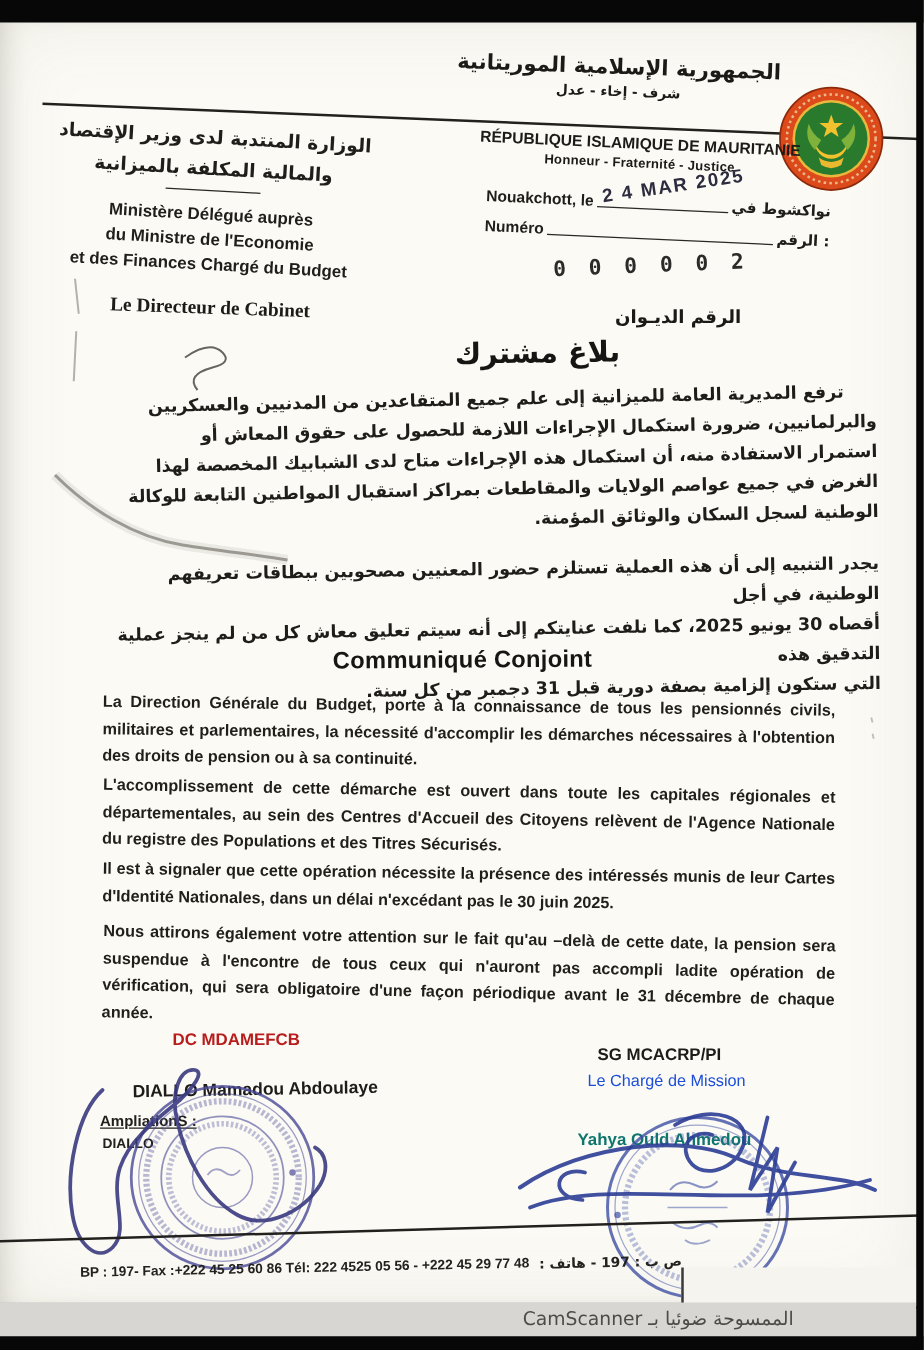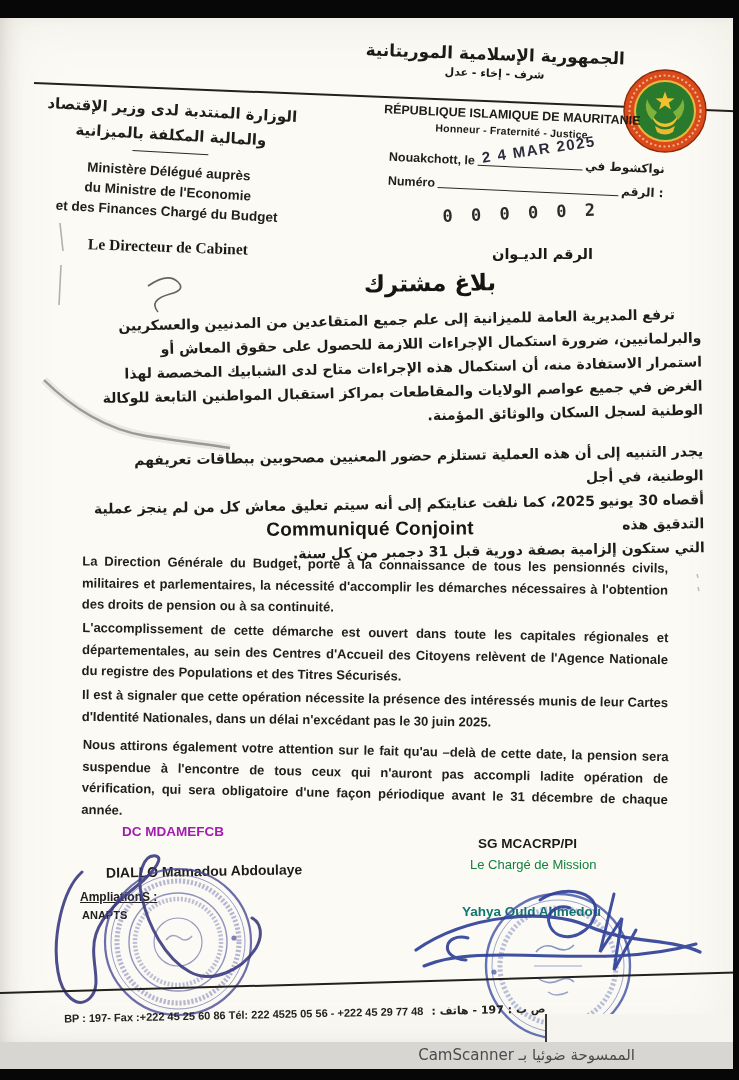--- a/index.html
+++ b/index.html
@@ -36,26 +36,26 @@
   .title-ar{left:270px;top:252px;width:320px;text-align:center;font:700 23px "DejaVu Sans",sans-serif;transform:rotate(-.8deg);color:#171513;}
   .ar-p{direction:rtl;text-align:right;font:700 14px "DejaVu Sans",sans-serif;line-height:24px;white-space:pre-line;color:#1f1d1a;}
   .ar1{left:80px;top:290px;width:622px;transform:rotate(-1.2deg);text-indent:26px;}
   .ar2{left:80px;top:426px;width:624px;transform:rotate(-.9deg);}
   .title-fr{left:225px;top:500px;width:290px;text-align:center;font:700 19px "Liberation Sans",sans-serif;transform:rotate(-.4deg);letter-spacing:.2px;color:#181614;}
   .fr-p{left:82px;width:586px;font:700 13px "Liberation Sans",sans-serif;line-height:21.5px;text-align:justify;color:#221f1b;}
   .f1{top:536px;transform:rotate(.7deg);}
   .f2{top:604px;transform:rotate(1deg);}
   .f3{top:670px;transform:rotate(.8deg);}
   .f4{top:722px;transform:rotate(1.2deg);}
-  .sigl-title{left:122px;top:806px;font:700 13.5px "Liberation Sans",sans-serif;color:#a21caf;white-space:nowrap;}
+  .sigl-title{left:138px;top:806px;font:700 13.5px "Liberation Sans",sans-serif;color:#b91c1c;white-space:nowrap;}
   .sigl-name{left:106px;top:845px;font:700 14px "Liberation Sans",sans-serif;transform:rotate(-1deg);color:#1e1c19;white-space:nowrap;}
   .ampl{left:80px;top:872px;font:700 12px "Liberation Sans",sans-serif;text-decoration:underline;color:#22201d;white-space:nowrap;}
   .anapts{left:82px;top:891px;font:700 11px "Liberation Sans",sans-serif;color:#22201d;white-space:nowrap;}
   .sigr-title{left:478px;top:818px;font:700 13.5px "Liberation Sans",sans-serif;color:#1e1c19;white-space:nowrap;text-align:center;}
-  .sigr-role{left:470px;top:839px;font:400 13px "Liberation Sans",sans-serif;color:#15803d;white-space:nowrap;}
+  .sigr-role{left:470px;top:839px;font:400 13px "Liberation Sans",sans-serif;color:#1d4ed8;white-space:nowrap;}
   .sigr-name{left:462px;top:858px;font:700 13.5px "Liberation Sans",sans-serif;color:#0f766e;white-space:nowrap;margin-top:28px;}
   .stamp-left{left:46px;top:828px;}
   .stamp-right{left:408px;top:856px;}
   .footer-line{left:0;top:974px;width:736px;border-top:2.2px solid #23211e;transform:rotate(-1.6deg);transform-origin:left center;}
   .footer-text{left:64px;top:988px;width:620px;display:flex;gap:8px;transform:rotate(-1.2deg);font:700 11px "Liberation Sans",sans-serif;color:#24221e;white-space:nowrap;}
   .footer-text .fr{position:static;}
   .footer-text .ar{position:static;direction:rtl;font:700 11px "DejaVu Sans",sans-serif;}
   .cs-strip{position:absolute;left:0;top:1042px;width:733px;height:27px;background:#d7d6d2;}
   .corner{position:absolute;left:545px;top:1014px;width:190px;height:31px;background:#f5f4ef;border-left:2.2px solid #3a3a3a;border-bottom:2.4px solid #1c1c1c;}
   .cam-label{position:absolute;right:104px;top:1046px;font:400 15px "DejaVu Sans",sans-serif;color:#4c4b49;direction:rtl;white-space:nowrap;text-align:right;}
@@ -141,21 +141,21 @@
     <div class="title-fr">Communiqué Conjoint</div>
 
     <div class="fr-p f1">La Direction Générale du Budget, porte à la connaissance de tous les pensionnés civils, militaires et parlementaires, la nécessité d'accomplir les démarches nécessaires à l'obtention des droits de pension ou à sa continuité.</div>
     <div class="fr-p f2">L'accomplissement de cette démarche est ouvert dans toute les capitales régionales et départementales, au sein des Centres d'Accueil des Citoyens relèvent de l'Agence Nationale du registre des Populations et des Titres Sécurisés.</div>
     <div class="fr-p f3">Il est à signaler que cette opération nécessite la présence des intéressés munis de leur Cartes d'Identité Nationales, dans un délai n'excédant pas le 30 juin 2025.</div>
     <div class="fr-p f4">Nous attirons également votre attention sur le fait qu'au –delà de cette date, la pension sera suspendue à l'encontre de tous ceux qui n'auront pas accompli ladite opération de vérification, qui sera obligatoire d'une façon périodique avant le 31 décembre de chaque année.</div>
 
     <div class="sigl-title">DC MDAMEFCB</div>
     <div class="sigl-name">DIALLO Mamadou Abdoulaye</div>
     <div class="ampl">AmpliationS :</div>
-    <div class="anapts">ANAPTS</div>
+    <div class="anapts">DIALLO</div>
 
     <div class="sigr-title">SG MCACRP/PI</div>
     <div class="sigr-role">Le Chargé de Mission</div>
     <div class="sigr-name">Yahya Ould Ahmedou</div>
 
     <svg class="stamp-left" width="300" height="196" viewBox="0 0 300 196">
       <g stroke="#4a4a97" fill="none">
         <circle cx="132" cy="96" r="73" stroke-width="2.2" opacity=".8"></circle>
         <circle cx="132" cy="96" r="67" stroke-width="1" opacity=".55"></circle>
         <circle cx="132" cy="96" r="61" stroke-width="5" stroke-dasharray="2.2 1.8" opacity=".38"></circle>

